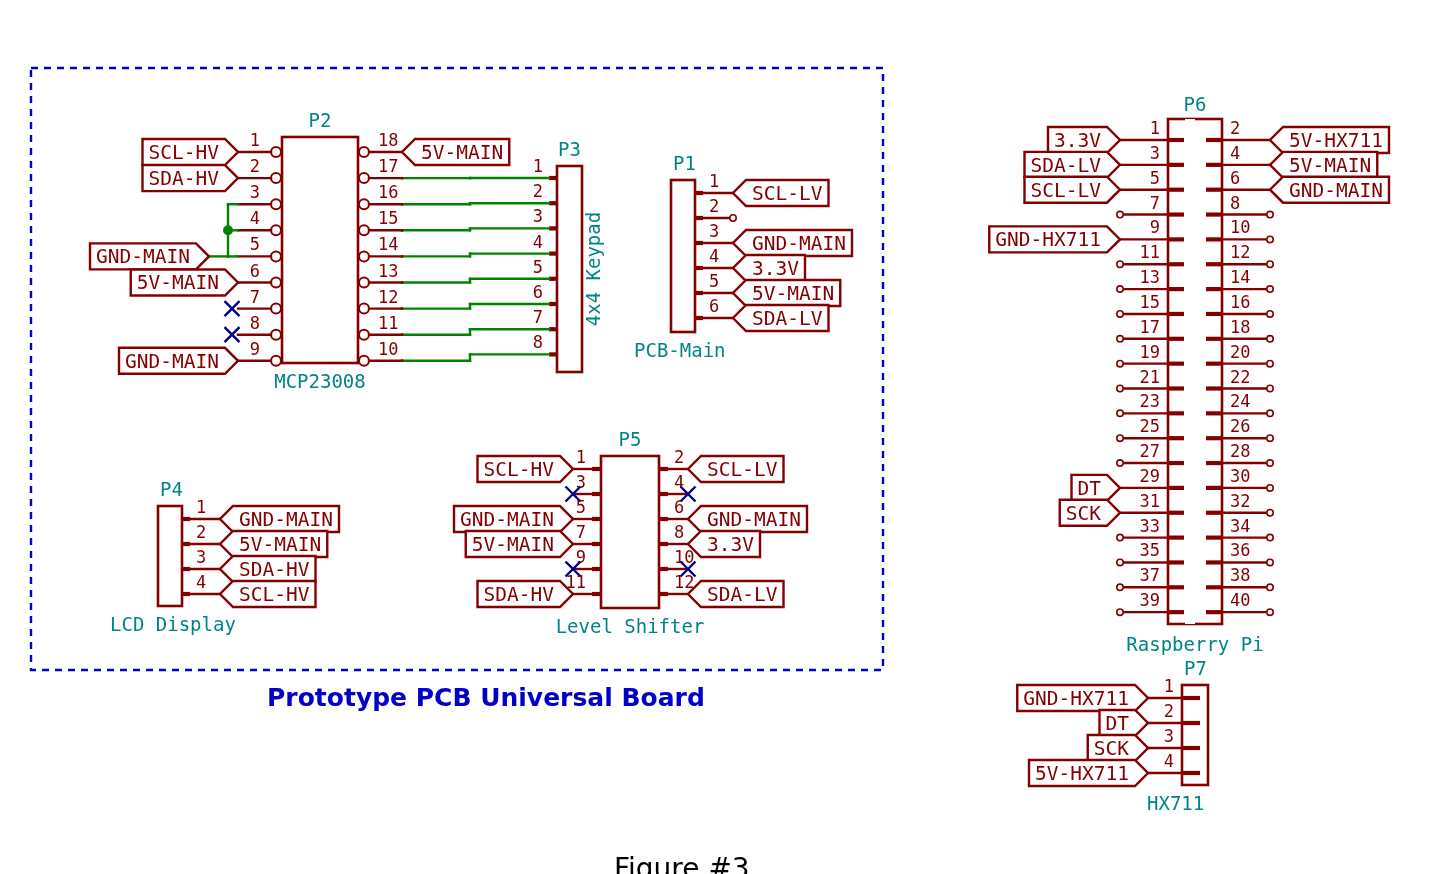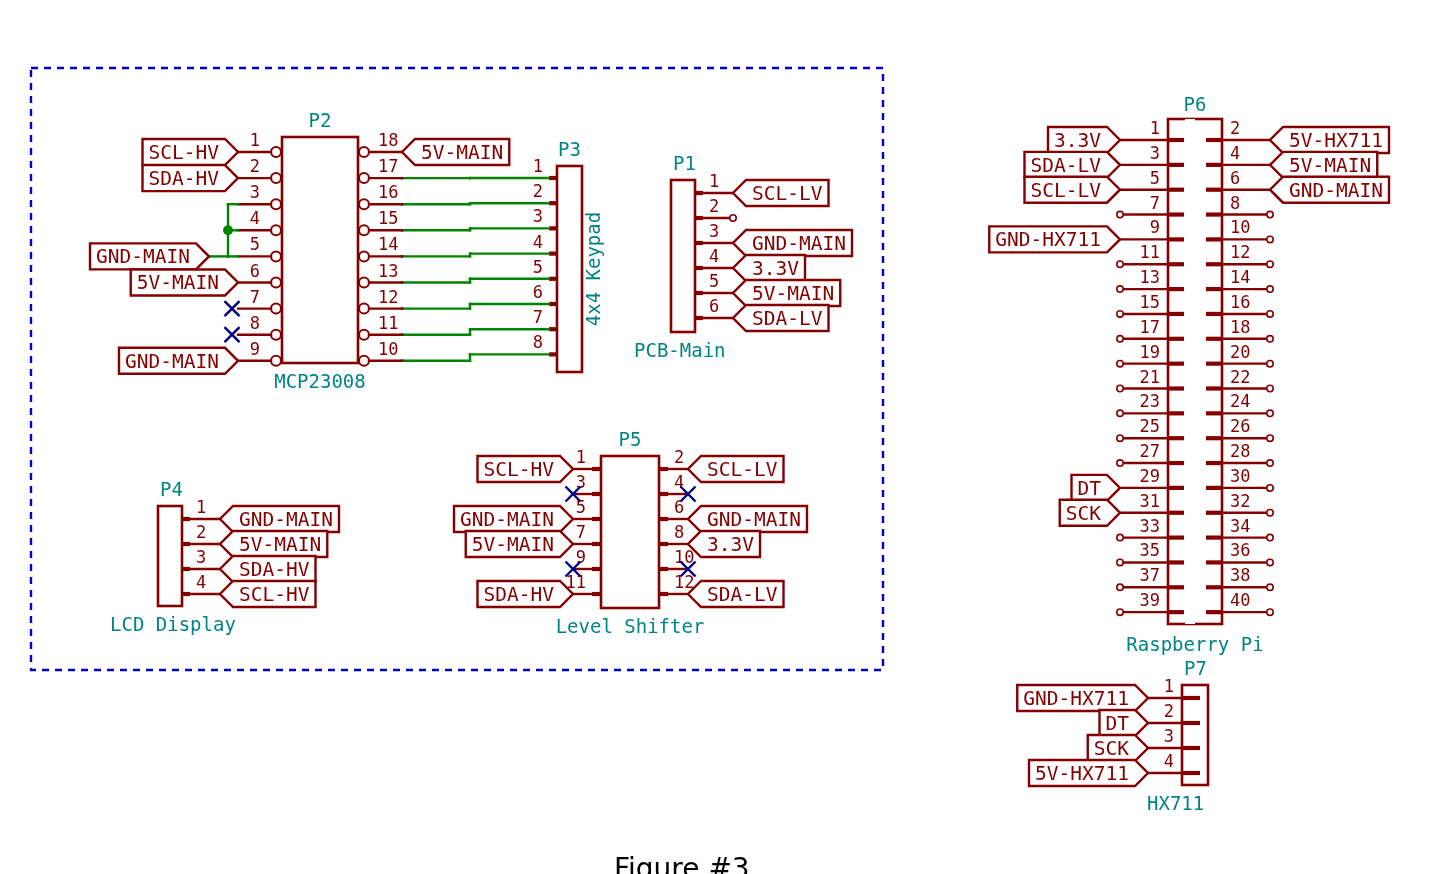--- a/index.html
+++ b/index.html
@@ -550,15 +550,16 @@
       <line x1="1182" y1="773" x2="1200" y2="773" class="pin-stub"></line>
       <line x1="1148" y1="773" x2="1182" y2="773" class="wire"></line>
       <text x="1174" y="767" class="pin-num" text-anchor="end">4</text>
       <g>
         <polygon points="1029,760 1135,760 1148,773 1135,786 1029,786" class="label-box"></polygon>
         <text x="1035" y="779.8" class="label-text">5V-HX711</text>
       </g>
     </svg>
 
 <div style="position:absolute;left:0;top:0;width:1440px;height:874px;pointer-events:none;">
+  <div style="position:absolute;left:267px;top:683px;color:#0000c8;font-size:25px;font-weight:bold;font-family:'DejaVu Sans',sans-serif;white-space:nowrap;">Prototype PCB Universal Board</div>
   <div style="position:absolute;left:614px;top:852px;color:#000000;font-size:28px;font-family:'DejaVu Sans',sans-serif;white-space:nowrap;">Figure #3</div>
 </div>
 </div>
 
 </body></html>

